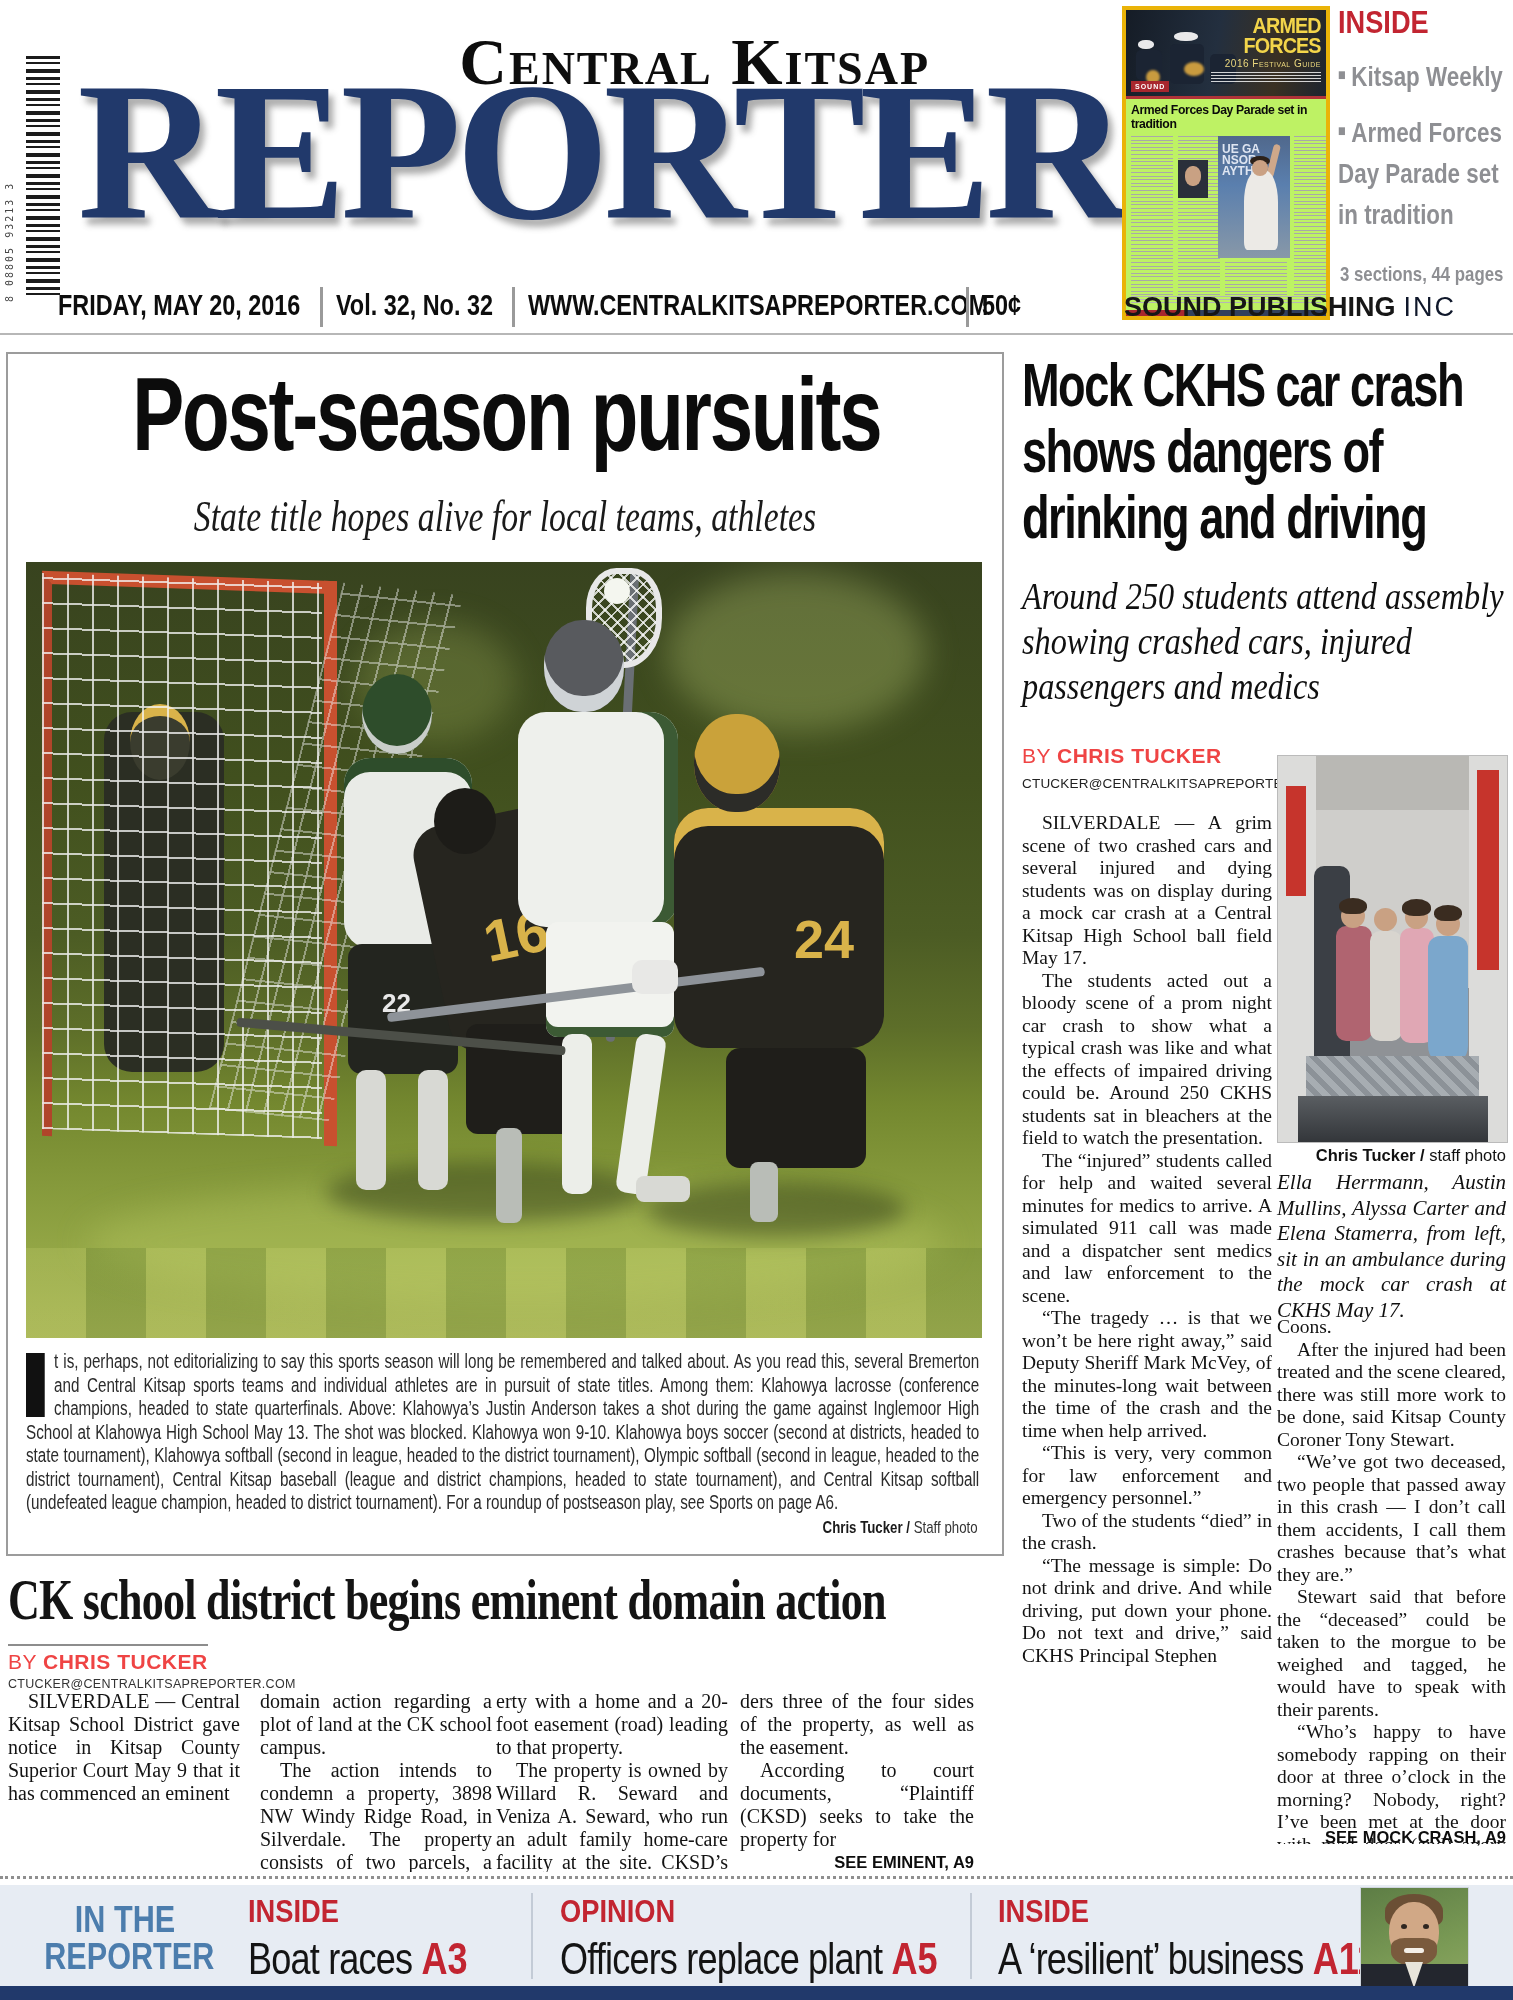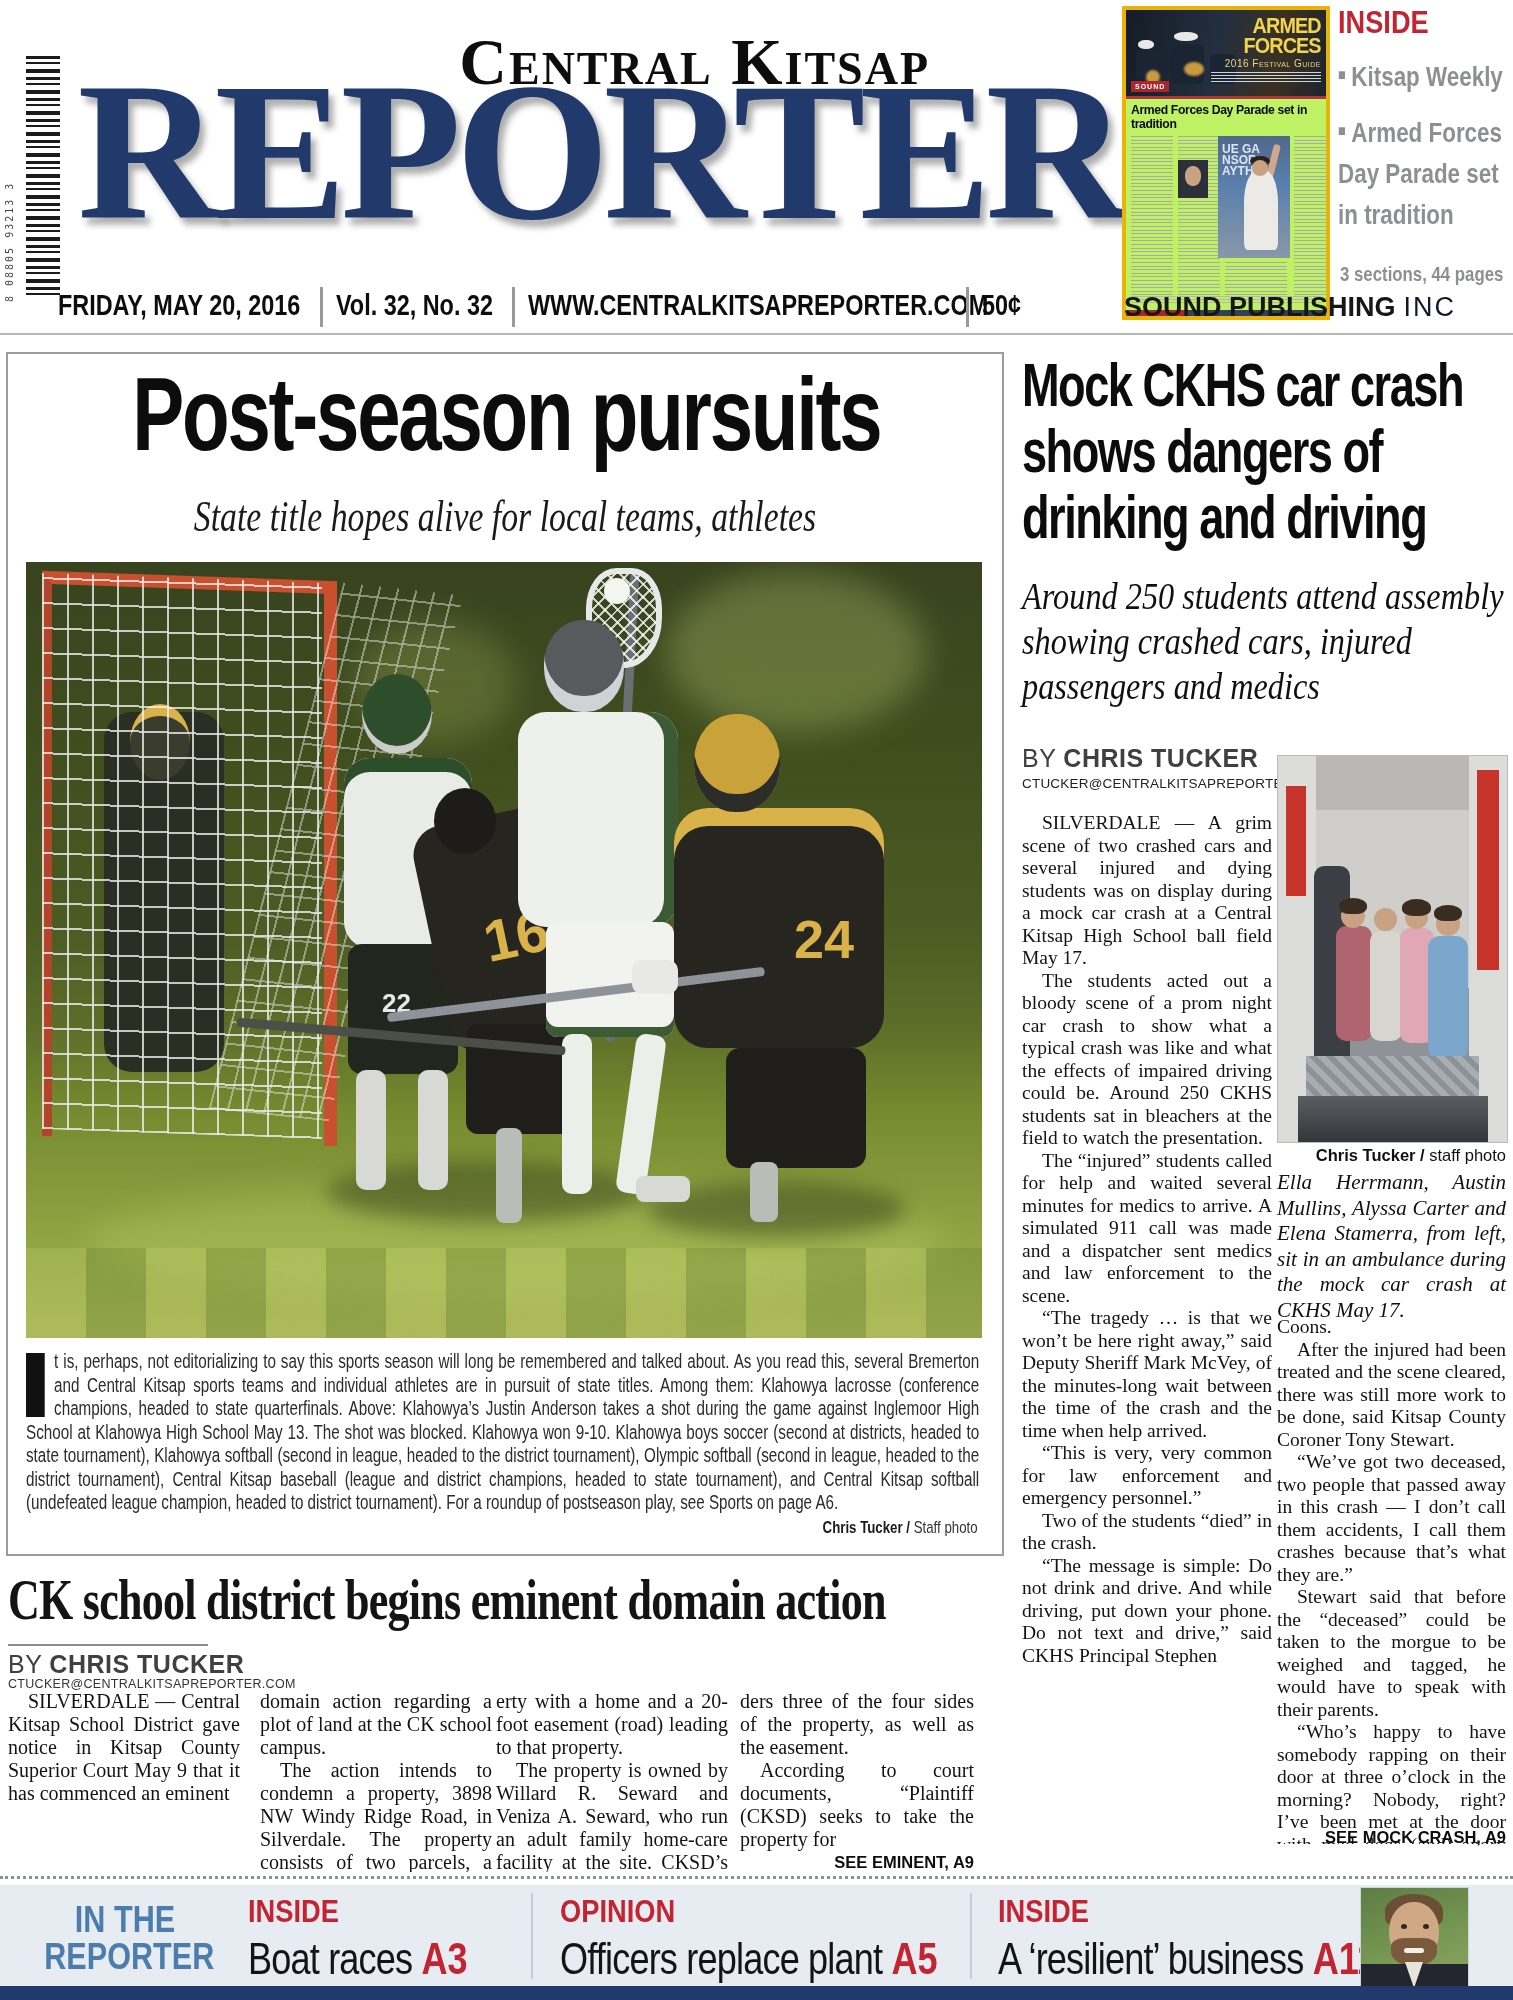--- a/index.html
+++ b/index.html
@@ -87,21 +87,21 @@
   .shadow{position:absolute;background:rgba(25,35,12,.4);border-radius:50%;filter:blur(10px);}
   .grasslines{position:absolute;left:0;bottom:0;width:100%;height:90px;
     background:repeating-linear-gradient(90deg,rgba(255,255,160,.12) 0 60px,rgba(0,40,0,.10) 60px 120px);}
   .jersey-num{position:absolute;color:#d9b34a;font-weight:700;font-family:"Liberation Sans",sans-serif;}
   .num22{color:#e8e8e8;}
 
   
   .e-headline{left:8px;top:1566px;width:1320px;font-family:"Liberation Serif",serif;font-weight:600;font-size:58px;
     letter-spacing:-1px;color:#141414;transform:scaleX(.76);transform-origin:left top;white-space:nowrap;}
   .byrule{height:2px;background:#8d8d8d;}
-  .byline{font-size:25px;letter-spacing:.5px;color:#404040;}
+  .byline{font-size:21px;letter-spacing:.5px;color:#ef4444;}
   .byline b{font-weight:700;}
   .bymail{font-size:12.5px;letter-spacing:.3px;color:#333;margin-top:3px;}
   .newscol{position:absolute;font-family:"Liberation Serif",serif;font-size:20px;line-height:23px;color:#131313;text-align:justify;overflow:hidden;}
   .newscol p{margin:0;text-indent:20px;}
   .newscol.cont p:first-child{text-indent:0;}
   .jump{font-family:"Liberation Sans",sans-serif;font-weight:700;font-size:16.5px;color:#0d0d0d;text-align:right;}
 
   
   .c-headline{left:1022px;top:352px;width:660px;font-weight:700;font-size:61px;line-height:66px;letter-spacing:-2px;
     color:#0c0c0c;transform:scaleX(.74);transform-origin:left top;}

